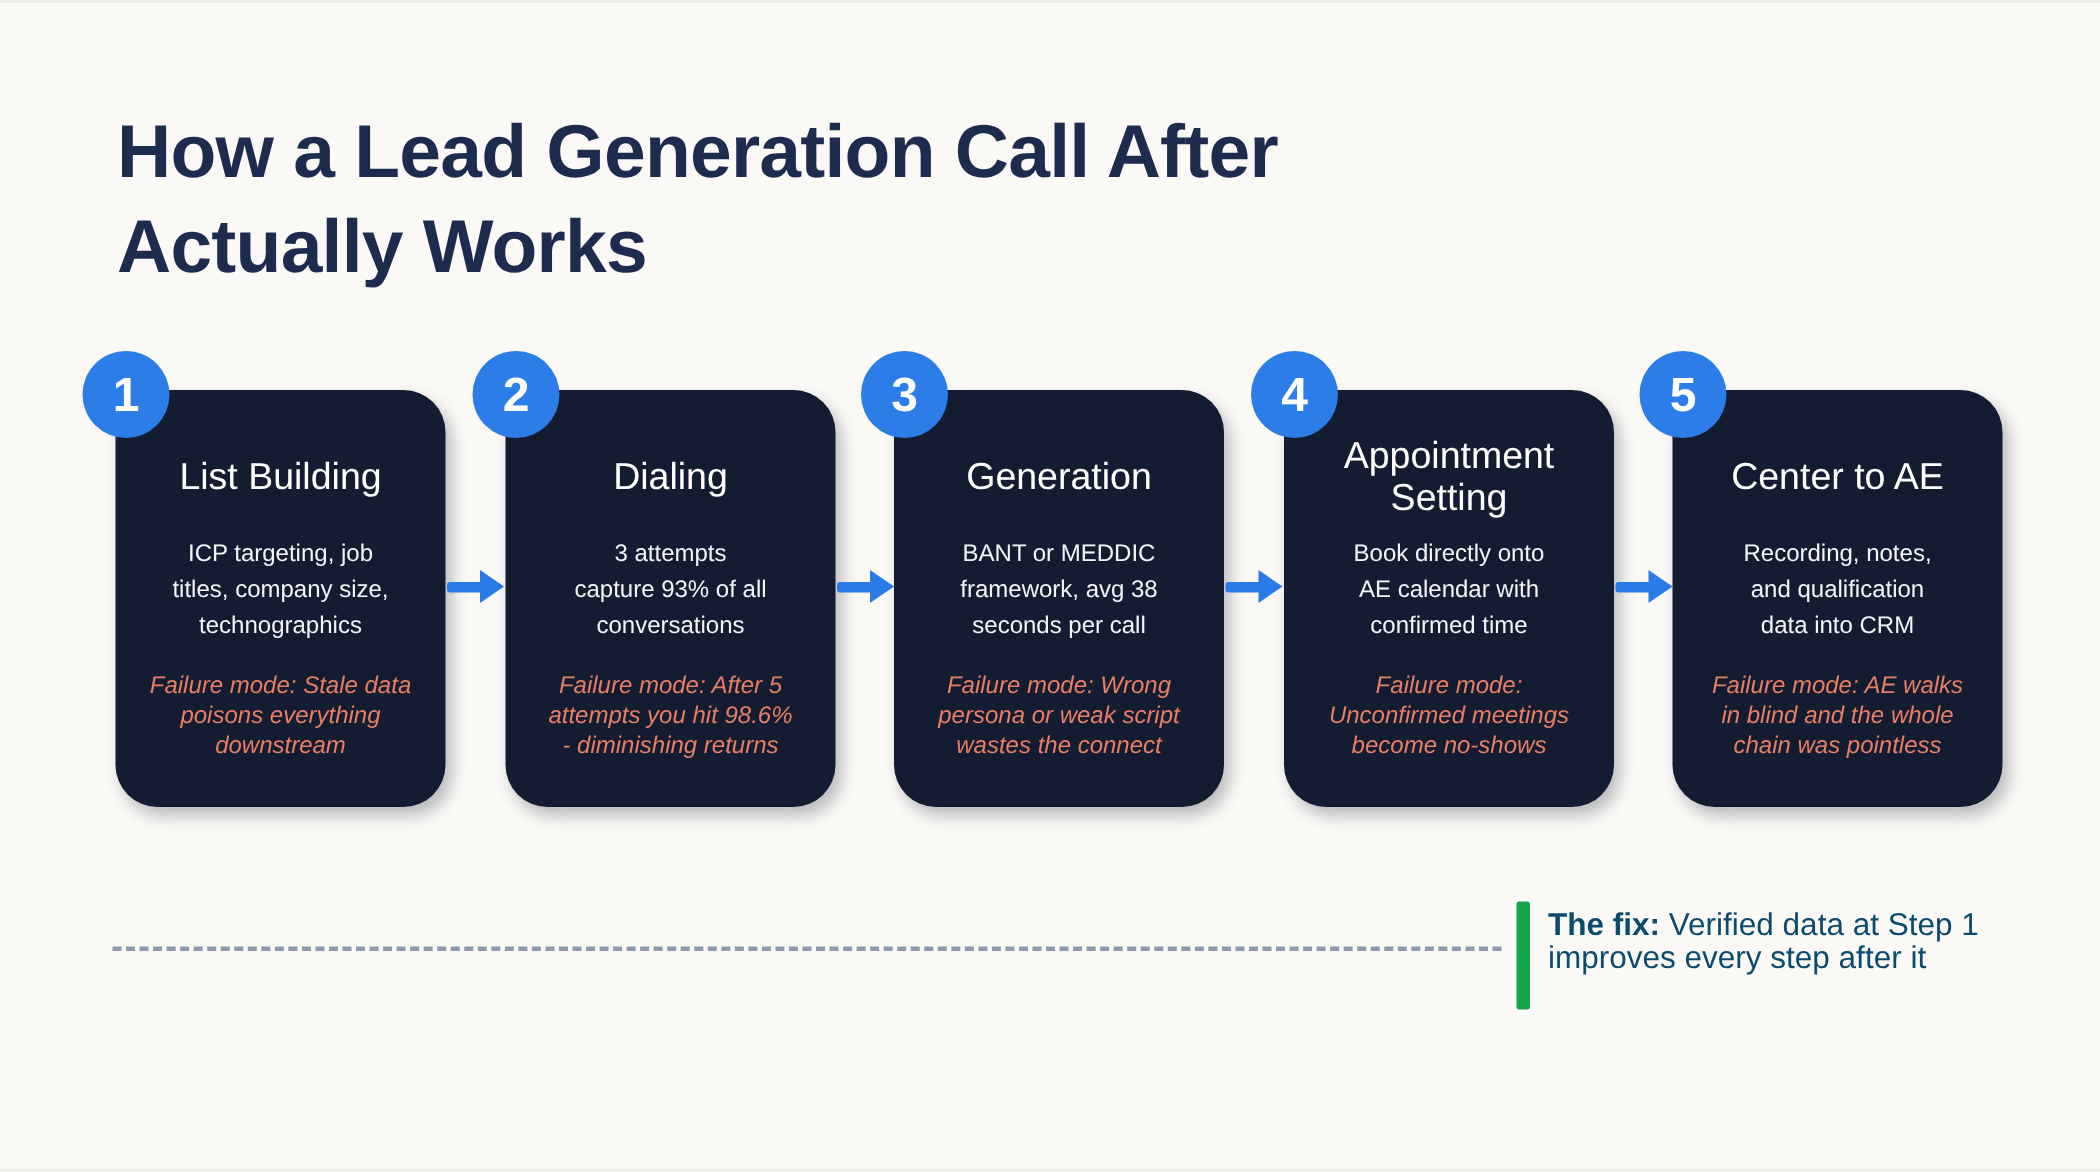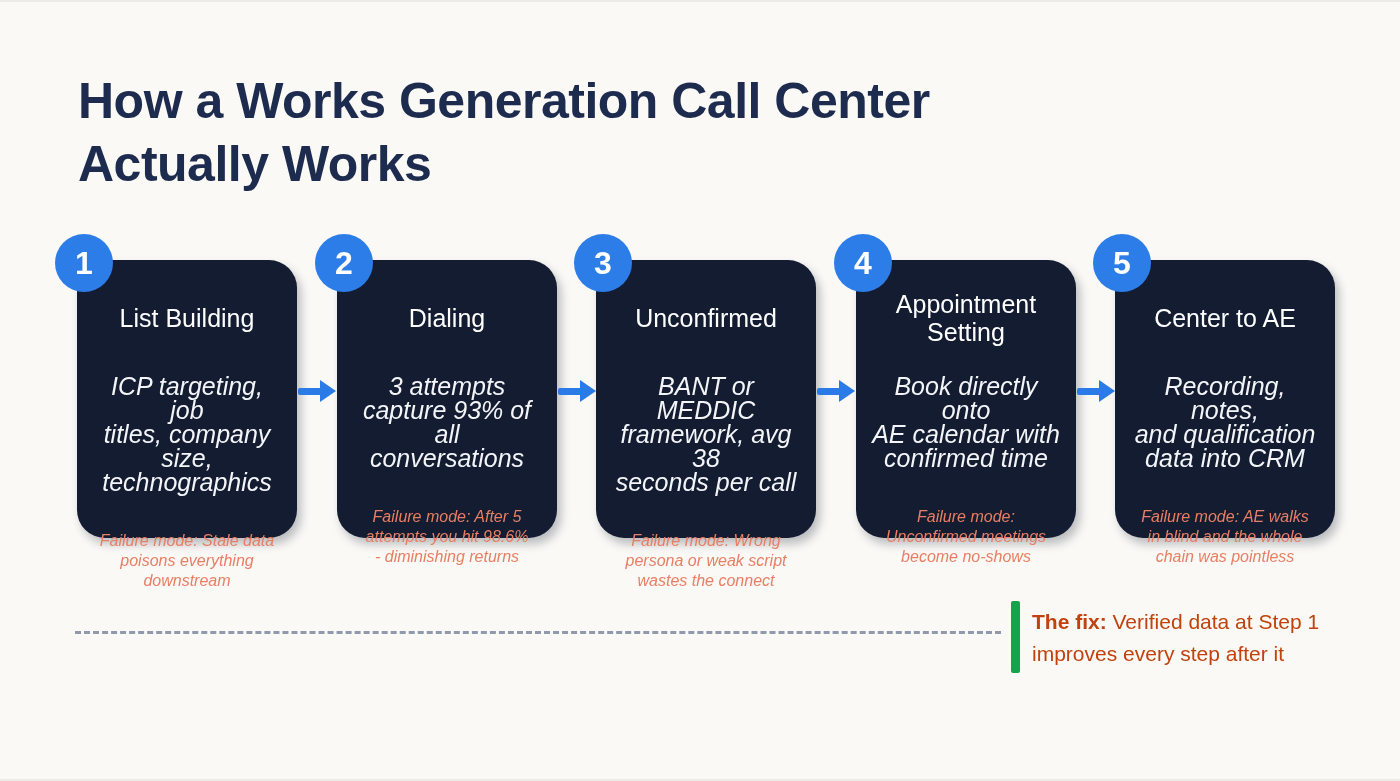--- a/index.html
+++ b/index.html
@@ -75,29 +75,28 @@
     display: flex;
     align-items: center;
     justify-content: center;
     font-size: 25px;
     font-weight: 400;
     line-height: 28px;
     white-space: pre-line;
     color: #ffffff;
   }
   .card-body {
-    margin-top: 20px;
-    font-size: 25px;
+    margin-top: 4px;
+    font-size: 16px;
     line-height: 24px;
     color: #f3f5f9;
     white-space: pre-line;
-    font-style: italic;
   }
   .card-failure {
-    margin-top: 37px;
+    margin-top: 18px;
     font-size: 16px;
     line-height: 20px;
     font-style: italic;
     color: #e87e64;
     white-space: pre-line;
   }
 
   
   .arrow { position: absolute; top: 380px; width: 38px; height: 22px; }
   .arrow-1 { left: 298px; }
@@ -137,33 +136,33 @@
     height: 72px;
     background: #17a24c;
     border-radius: 2px;
   }
   .callout-text {
     position: absolute;
     left: 1032px;
     top: 606px;
     width: 312px;
     font-size: 21px;
-    line-height: 32px;
-    color: #c2410c;
+    line-height: 22px;
+    color: #0c4a6e;
     white-space: pre-line;
   }
   .fix-label { font-weight: 700; }
 </style>
 </head>
 <body>
 
 <div id="canvas">
   <div class="edge-line edge-top"></div>
 
-  <h1 class="page-title">How a Works Generation Call Center
+  <h1 class="page-title">How a Lead Generation Call After
 Actually Works</h1>
 
   <div class="flow">
 
     <div class="card card-1">
       <div class="badge">
         <span>1</span>
       </div>
       <div class="card-title">List Building</div>
       <div class="card-body">ICP targeting, job
@@ -194,21 +193,21 @@
 
     <div class="arrow arrow-2">
       <div class="shaft"></div>
       <div class="head"></div>
     </div>
 
     <div class="card card-3">
       <div class="badge">
         <span>3</span>
       </div>
-      <div class="card-title">Unconfirmed</div>
+      <div class="card-title">Generation</div>
       <div class="card-body">BANT or MEDDIC
 framework, avg 38
 seconds per call</div>
       <div class="card-failure">Failure mode: Wrong
 persona or weak script
 wastes the connect</div>
     </div>
 
     <div class="arrow arrow-3">
       <div class="shaft"></div>

